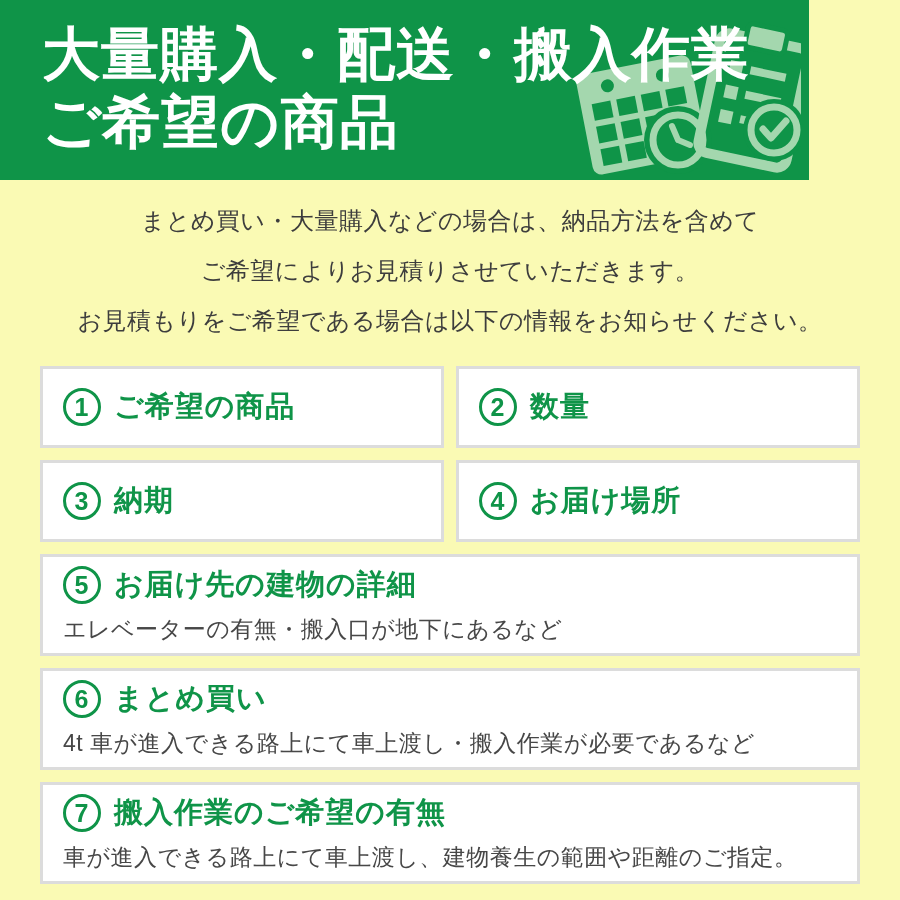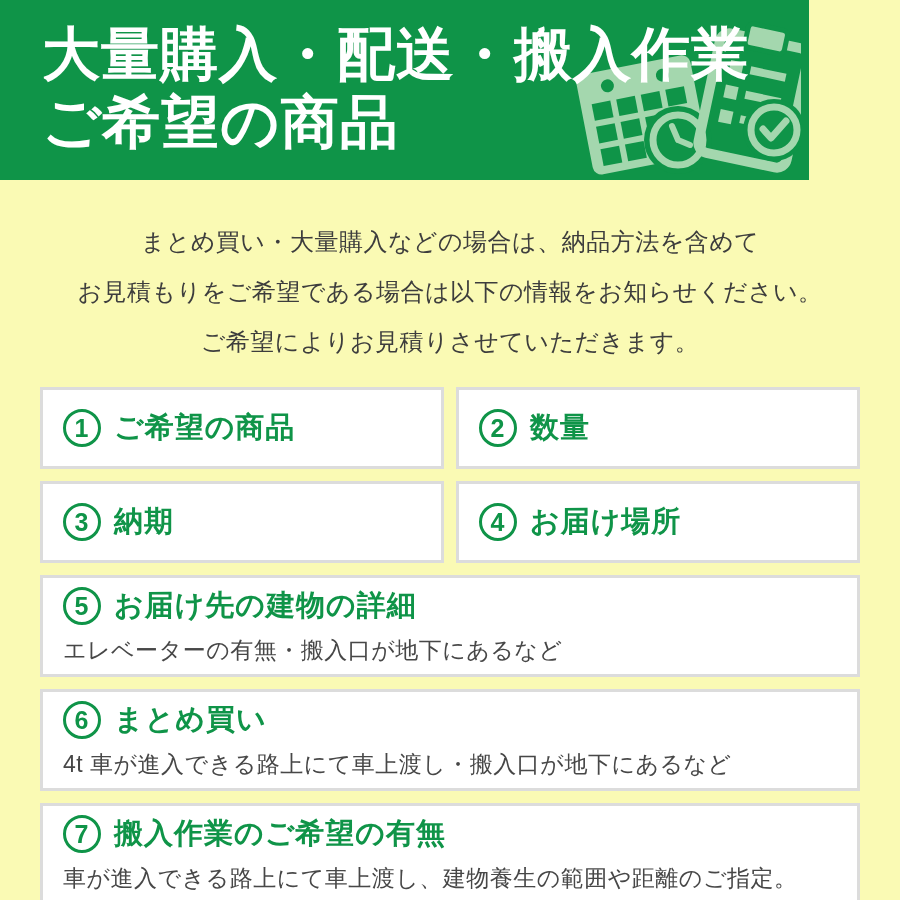--- a/index.html
+++ b/index.html
@@ -34,21 +34,21 @@
   }
   .header-icons {
     position: absolute;
     right: 8px;
     top: 12px;
     z-index: 1;
   }
 
   
   .intro {
-    padding-top: 37px;
+    padding-top: 16px;
     text-align: center;
     color: #3d3d3d;
     font-size: 24px;
     line-height: 50px;
     font-weight: 500;
     letter-spacing: 0.5px;
   }
 
   
   .boxes {
@@ -165,22 +165,22 @@
         <circle cx="208" cy="118" r="31" fill="#0f9448"></circle>
         <circle cx="208" cy="118" r="23" fill="#0f9448" stroke="#a4d7ae" stroke-width="7"></circle>
         <path d="M197 117 L205 126 L220 109" stroke="#a4d7ae" stroke-width="7" stroke-linecap="round" stroke-linejoin="round" fill="none"></path>
       </g>
     </svg>
   </div>
 </div>
 
 <div class="intro">
   <div>まとめ買い・大量購入などの場合は、納品方法を含めて</div>
+  <div>ご希望によりお見積りさせていただきます。</div>
   <div>お見積もりをご希望である場合は以下の情報をお知らせください。</div>
-  <div>ご希望によりお見積りさせていただきます。</div>
 </div>
 
 <div class="boxes">
   <div class="box-row">
     <div class="box single">
       <div class="box-title">
         <span class="num-circle">1</span>
         <span>ご希望の商品</span>
       </div>
     </div>
@@ -213,21 +213,21 @@
       <span>お届け先の建物の詳細</span>
     </div>
     <div class="box-note">エレベーターの有無・搬入口が地下にあるなど</div>
   </div>
 
   <div class="box full">
     <div class="box-title">
       <span class="num-circle">6</span>
       <span>まとめ買い</span>
     </div>
-    <div class="box-note">4t 車が進入できる路上にて車上渡し・搬入口が地下にあるなど</div>
+    <div class="box-note">4t 車が進入できる路上にて車上渡し・搬入作業が必要であるなど</div>
   </div>
 
   <div class="box full">
     <div class="box-title">
       <span class="num-circle">7</span>
       <span>搬入作業のご希望の有無</span>
     </div>
     <div class="box-note">車が進入できる路上にて車上渡し、建物養生の範囲や距離のご指定。</div>
   </div>
 </div>

